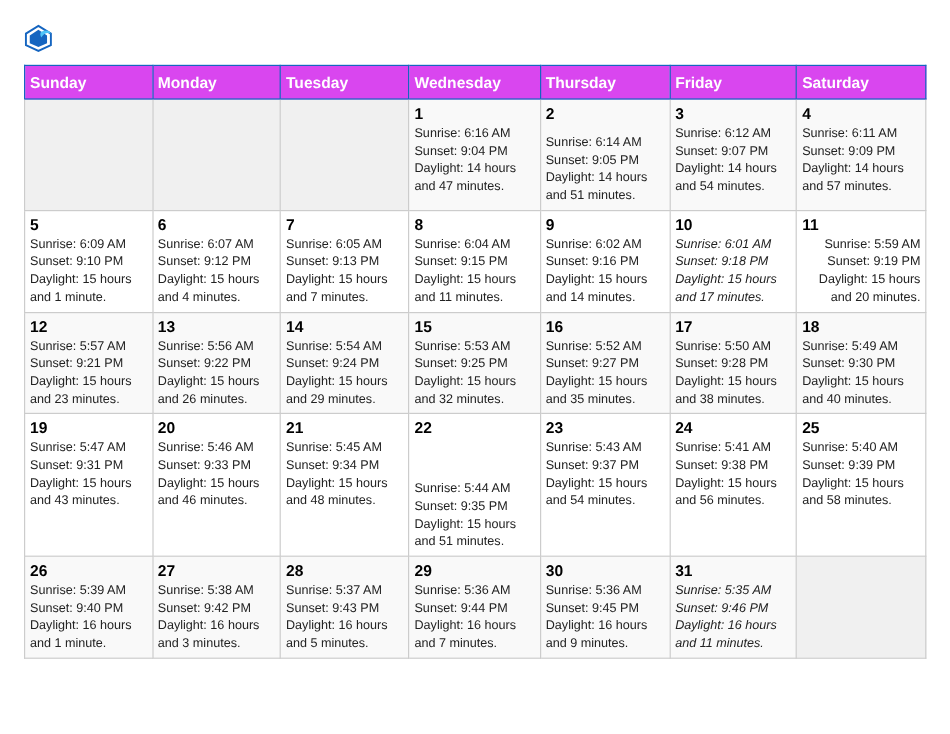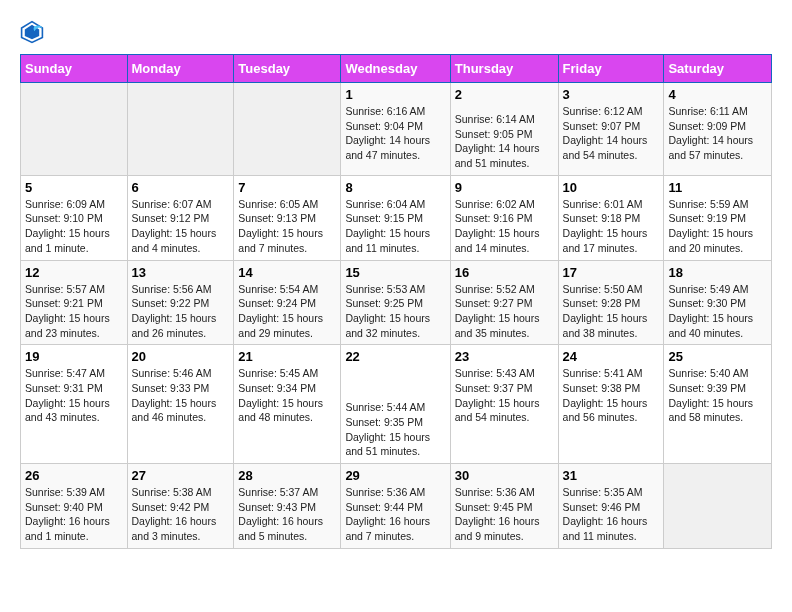--- a/index.html
+++ b/index.html
@@ -178,27 +178,27 @@
 Daylight: 15 hours and 11 minutes.</div>
         </td>
         <td>
           <span class="day-number">9</span>
           <div class="day-info" style="white-space: pre-line;">Sunrise: 6:02 AM
 Sunset: 9:16 PM
 Daylight: 15 hours and 14 minutes.</div>
         </td>
         <td>
           <span class="day-number">10</span>
-          <div class="day-info" style="white-space: pre-line;">Sunrise: 6:01 AM
+          <div class="day-info" style="white-space: pre-line; font-style: italic;">Sunrise: 6:01 AM
 Sunset: 9:18 PM
 Daylight: 15 hours and 17 minutes.</div>
         </td>
         <td>
           <span class="day-number">11</span>
-          <div class="day-info" style="white-space: pre-line;">Sunrise: 5:59 AM
+          <div class="day-info" style="white-space: pre-line; text-align: right;">Sunrise: 5:59 AM
 Sunset: 9:19 PM
 Daylight: 15 hours and 20 minutes.</div>
         </td>
       </tr>
       <tr>
         <td>
           <span class="day-number">12</span>
           <div class="day-info" style="white-space: pre-line;">Sunrise: 5:57 AM
 Sunset: 9:21 PM
 Daylight: 15 hours and 23 minutes.</div>
@@ -310,20 +310,20 @@
 Daylight: 16 hours and 7 minutes.</div>
         </td>
         <td>
           <span class="day-number">30</span>
           <div class="day-info" style="white-space: pre-line;">Sunrise: 5:36 AM
 Sunset: 9:45 PM
 Daylight: 16 hours and 9 minutes.</div>
         </td>
         <td>
           <span class="day-number">31</span>
-          <div class="day-info" style="white-space: pre-line;">Sunrise: 5:35 AM
+          <div class="day-info" style="white-space: pre-line; font-style: italic;">Sunrise: 5:35 AM
 Sunset: 9:46 PM
 Daylight: 16 hours and 11 minutes.</div>
         </td>
         <td class="empty-cell"></td>
       </tr>
     </tbody>
 </table>
 
 </body></html>

